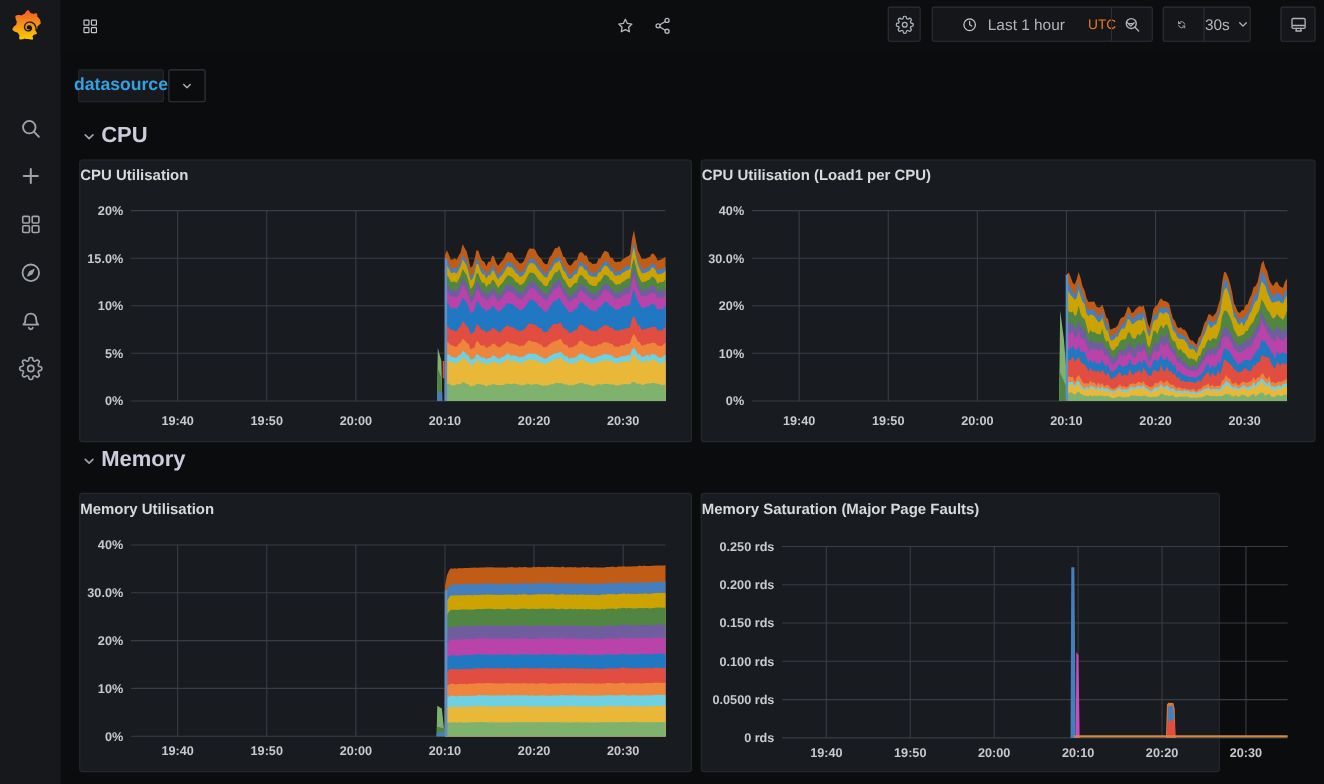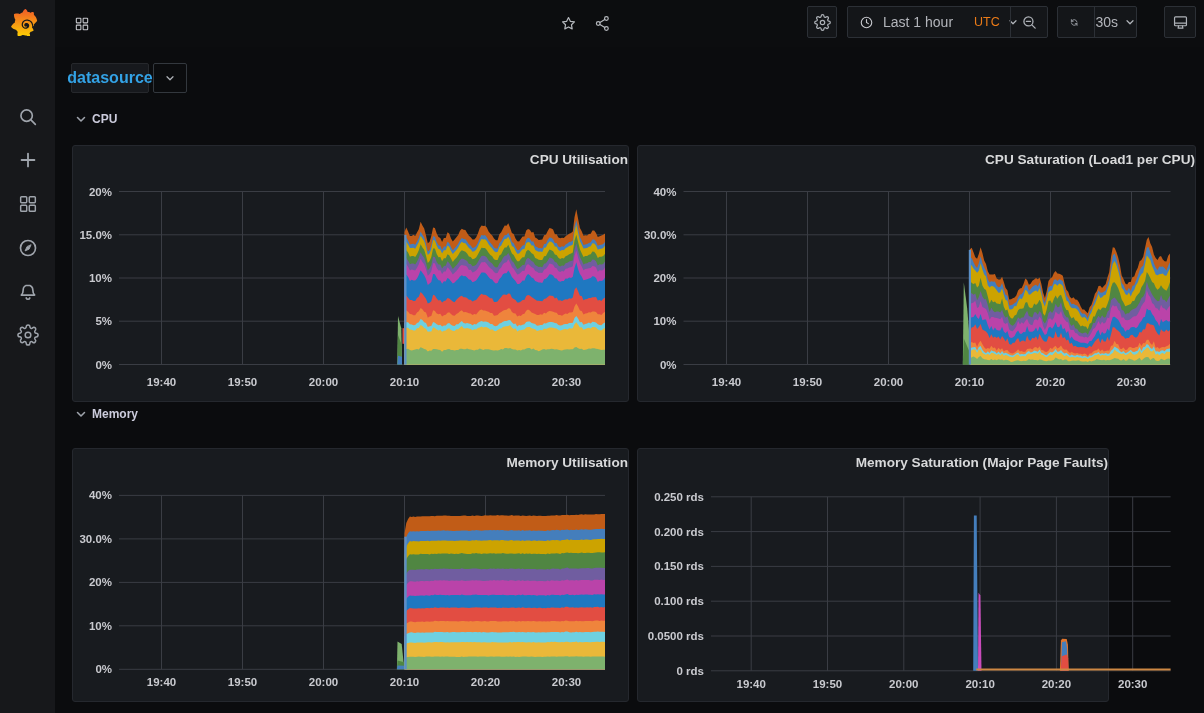--- a/index.html
+++ b/index.html
@@ -1,22 +1,22 @@
 <!DOCTYPE html>
 <html><head><meta charset="utf-8"><style>
 *{margin:0;padding:0;box-sizing:border-box}
 body{width:1204px;height:713px;background:#0b0c0e;font-family:"Liberation Sans",sans-serif;position:relative;overflow:hidden;color:#ccccdc}
 #sidebar{position:absolute;left:0;top:0;width:55px;height:713px;background:#17181b}
 .sic{position:absolute;left:0;width:55px;display:flex;justify-content:center}
 #nav{position:absolute;left:55px;top:0;width:1149px;height:47px;background:#0c0d0f}
 .crumb{position:absolute;top:0;height:47px;display:flex;align-items:center;font-size:16px;font-weight:700;letter-spacing:0.2px;color:#d5d6db}
 .tbtn{position:absolute;top:6px;height:32px;border:1px solid #2c3036;border-radius:2px;background:#141619;display:flex;align-items:center;justify-content:center}
 .panel{position:absolute;background:#181b1f;border:1px solid #25282e;border-radius:3px}
-.ptitle{position:absolute;top:6px;left:0;right:0;text-align:right;font-size:13.6px;font-weight:700;color:#d8d9da}
-.sechead{position:absolute;display:flex;align-items:center;font-size:12px;font-weight:700;color:#ccccdc}
+.ptitle{position:absolute;top:6px;left:0;right:0;text-align:left;font-size:13.6px;font-weight:700;color:#d8d9da}
+.sechead{position:absolute;display:flex;align-items:center;font-size:20px;font-weight:700;color:#ccccdc}
 svg{display:block}
 </style></head>
 <body>
 <div id="sidebar">
   <div style="position:absolute;left:11px;top:9px">
       <svg width="27" height="27" viewBox="0 0 64 64">
 <defs>
           <linearGradient id="lg" x1="0" y1="1" x2="0" y2="0">
 <stop offset="0" stop-color="#FCCF03"></stop>
             <stop offset="1" stop-color="#F05A28"></stop>
@@ -85,21 +85,21 @@
         <path d="M8.4 10.6l6.8-4.2M8.4 13.4l6.8 4.2"></path>
       </svg>
     </div>
 </div>
 <div class="tbtn" style="left:807px;width:30px">
     <svg width="17" height="17" viewBox="0 0 24 24" fill="none" stroke="#aeb2b8" stroke-width="1.7" stroke-linecap="round" stroke-linejoin="round">
       <circle cx="12" cy="12" r="3.1"></circle>
       <path d="M19.4 15a1.7 1.7 0 00.34 1.87l.06.06a2 2 0 11-2.83 2.83l-.06-.06a1.7 1.7 0 00-1.87-.34 1.7 1.7 0 00-1 1.55V21a2 2 0 11-4 0v-.09a1.7 1.7 0 00-1-1.55 1.7 1.7 0 00-1.87.34l-.06.06a2 2 0 11-2.83-2.83l.06-.06a1.7 1.7 0 00.34-1.87 1.7 1.7 0 00-1.55-1H3a2 2 0 110-4h.09a1.7 1.7 0 001.55-1 1.7 1.7 0 00-.34-1.87l-.06-.06a2 2 0 112.83-2.83l.06.06a1.7 1.7 0 001.87.34h.09a1.7 1.7 0 001-1.55V3a2 2 0 114 0v.09a1.7 1.7 0 001 1.55 1.7 1.7 0 001.87-.34l.06-.06a2 2 0 112.83 2.83l-.06.06a1.7 1.7 0 00-.34 1.87v.09a1.7 1.7 0 001.55 1H21a2 2 0 110 4h-.09a1.7 1.7 0 00-1.55 1z"></path>
     </svg>
   </div>
-<div class="tbtn" style="left:847px;width:201px;justify-content:flex-start;padding-left:11px">
+<div class="tbtn" style="left:847px;width:201px;justify-content:flex-start;padding-left:26px">
   <svg width="15" height="15" viewBox="0 0 24 24" fill="none" stroke="#c7c8cd" stroke-width="1.8" stroke-linecap="round" stroke-linejoin="round">
       <circle cx="12" cy="12" r="8.4"></circle>
       <path d="M12 7.2V12l3 1.8"></path>
     </svg>
     <span style="font-size:14px;font-weight:500;color:#b3b5bb;margin-left:9px">Last 1 hour</span>
   <span style="font-size:12.5px;font-weight:400;color:#eb7b18;margin-left:21px">UTC</span>
   <span style="margin-left:7px;display:flex">
       <svg width="12" height="12" viewBox="0 0 24 24" fill="none" stroke="#b2b5bb" stroke-width="2.4" stroke-linecap="round" stroke-linejoin="round">
         <path d="M6 9.5l6 6 6-6"></path>
       </svg>
@@ -182,21 +182,21 @@
       <polygon points="331.5,218.5 331.5,151.2 333.3,149.4 335.1,151.7 336.9,153.9 338.7,153.9 340.4,155.1 342.2,154.9 344,152.1 345.8,150.7 347.6,145.9 349.4,147.8 351.2,150.2 353,152.7 354.8,157.6 356.6,156.8 358.3,155.3 360.1,148.8 361.9,149.6 363.7,152.5 365.5,154.5 367.3,154.1 369.1,156.5 370.9,155 372.7,154.6 374.5,152 376.2,152.6 378,154 379.8,155.5 381.6,156.2 383.4,153.7 385.2,152.1 387,150.5 388.8,149.7 390.6,151.3 392.4,151.2 394.1,152 395.9,153.8 397.7,153.7 399.5,155.5 401.3,154.4 403.1,154.1 404.9,151.7 406.7,149.4 408.5,147.8 410.3,148.7 412,148.7 413.8,149.6 415.6,151 417.4,152.3 419.2,152.3 421,156 422.8,155.9 424.6,155.6 426.4,152.9 428.2,151 429.9,148.8 431.7,148.4 433.5,149.1 435.3,147.5 437.1,147.7 438.9,151.8 440.7,152.9 442.5,153.9 444.3,156.5 446.1,156.4 447.8,155.4 449.6,154 451.4,154 453.2,149.9 455,148.9 456.8,149.6 458.6,151.1 460.4,152.2 462.2,153.5 464,154.7 465.7,154.7 467.5,154.9 469.3,155.3 471.1,153.1 472.9,152.4 474.7,151.1 476.5,149.5 478.3,149.8 480.1,149.9 481.9,152.5 483.6,151.6 485.4,154.5 487.2,154.2 489,154.9 490.8,154 492.6,153.3 494.4,153.5 496.2,152.2 498,152.7 499.8,151.6 501.5,143.8 503.3,141.2 505.1,145.2 506.9,149.8 508.7,150.1 510.5,154.2 512.3,153.3 514.1,153 515.9,152.1 517.7,152.1 519.4,151.3 521.2,151.2 523,151.1 524.8,154.4 526.6,154.1 528.4,155.1 530.2,152.7 532,151.6 532,218.5" fill="#E24D42"></polygon>
       <polygon points="331.5,218.5 331.5,166 333.3,164.5 335.1,165.8 336.9,167.9 338.7,168.2 340.4,169.2 342.2,169.3 344,166.6 345.8,165.3 347.6,162 349.4,163.3 351.2,165.7 353,166.5 354.8,171.7 356.6,170.6 358.3,170 360.1,164.3 361.9,165 363.7,167.6 365.5,168.3 367.3,167.7 369.1,170.5 370.9,169.2 372.7,168.7 374.5,166.7 376.2,166.3 378,168.1 379.8,169.5 381.6,169.7 383.4,168 385.2,167 387,165.2 388.8,164.3 390.6,166.2 392.4,166 394.1,166.6 395.9,167.2 397.7,167.6 399.5,169.1 401.3,168 403.1,168.4 404.9,166.2 406.7,164.2 408.5,163.4 410.3,164.6 412,164.6 413.8,165.2 415.6,165.7 417.4,167.1 419.2,167.1 421,169.7 422.8,169.6 424.6,168.9 426.4,167 428.2,165.9 429.9,164.8 431.7,163.9 433.5,163.8 435.3,162.3 437.1,162.4 438.9,166 440.7,167.3 442.5,167.5 444.3,170.6 446.1,169.5 447.8,169.9 449.6,168.2 451.4,167.8 453.2,164.7 455,163.6 456.8,164.6 458.6,166.4 460.4,167.2 462.2,167.9 464,169.1 465.7,168.9 467.5,168.2 469.3,168.8 471.1,166.8 472.9,167.4 474.7,165.7 476.5,165.1 478.3,165.2 480.1,165.7 481.9,166.5 483.6,166.7 485.4,168.9 487.2,168.9 489,169.7 490.8,168.4 492.6,167.6 494.4,168 496.2,166.6 498,166.4 499.8,166.1 501.5,160.4 503.3,157.4 505.1,160.6 506.9,164.6 508.7,165.1 510.5,168.6 512.3,167.4 514.1,167.3 515.9,166.2 517.7,166.6 519.4,165.6 521.2,165.5 523,166.1 524.8,168.3 526.6,168.3 528.4,169 530.2,167 532,165.7 532,218.5" fill="#EF843C"></polygon>
       <polygon points="331.5,218.5 331.5,176.8 333.3,176.2 335.1,176.2 336.9,178.2 338.7,178.5 340.4,179.2 342.2,179.1 344,177 345.8,176.2 347.6,172.9 349.4,174.1 351.2,176.2 353,177.1 354.8,180.9 356.6,180.3 358.3,180 360.1,175.9 361.9,176.7 363.7,178.2 365.5,179.3 367.3,178.8 369.1,180.5 370.9,179.4 372.7,179.5 374.5,177.4 376.2,176.9 378,178.8 379.8,179.8 381.6,180 383.4,178.3 385.2,178.2 387,176.4 388.8,174.9 390.6,177.1 392.4,177.4 394.1,177 395.9,177.6 397.7,177.9 399.5,179.3 401.3,178 403.1,178.4 404.9,176.8 406.7,175.8 408.5,175.1 410.3,175.8 412,175.4 413.8,175.8 415.6,176.6 417.4,178.1 419.2,178 421,179.8 422.8,180.2 424.6,179.4 426.4,177.5 428.2,177 429.9,175.8 431.7,175.1 433.5,175 435.3,174.3 437.1,174.1 438.9,176.2 440.7,178.1 442.5,177.4 444.3,180.5 446.1,179 447.8,179.5 449.6,178.7 451.4,178.2 453.2,176.1 455,175.4 456.8,175.6 458.6,177 460.4,177.4 462.2,178.1 464,179.8 465.7,179.5 467.5,178.9 469.3,179.1 471.1,177.3 472.9,177.6 474.7,176.6 476.5,175.9 478.3,176 480.1,176.2 481.9,176.9 483.6,177.2 485.4,179.1 487.2,179.4 489,179.2 490.8,178.3 492.6,177.9 494.4,178.1 496.2,177.1 498,177 499.8,176.7 501.5,172 503.3,170 505.1,172.6 506.9,176.2 508.7,175.9 510.5,178.7 512.3,178.1 514.1,177.4 515.9,176.6 517.7,177.6 519.4,175.7 521.2,176.1 523,176.6 524.8,178.3 526.6,179 528.4,179.3 530.2,177.6 532,176.5 532,218.5" fill="#6ED0E0"></polygon>
       <polygon points="331.5,218.5 331.5,182.2 333.3,181.7 335.1,181.7 336.9,183.4 338.7,183.7 340.4,184.4 342.2,184.6 344,182.2 345.8,181.9 347.6,179 349.4,180.1 351.2,181.9 353,182.8 354.8,185.8 356.6,185.4 358.3,185.4 360.1,181.2 361.9,182 363.7,183.6 365.5,184.5 367.3,183.7 369.1,185.7 370.9,184.7 372.7,184.5 374.5,182.8 376.2,182.3 378,183.9 379.8,184.8 381.6,185.1 383.4,183.2 385.2,183.3 387,181.4 388.8,180.1 390.6,182.2 392.4,182.5 394.1,182 395.9,182.5 397.7,183.1 399.5,184.2 401.3,183.3 403.1,183.6 404.9,181.9 406.7,181.4 408.5,180.4 410.3,181.5 412,181.1 413.8,181.2 415.6,182.2 417.4,183.7 419.2,183.3 421,184.7 422.8,185.2 424.6,184.1 426.4,182.8 428.2,182.6 429.9,181.1 431.7,180.4 433.5,180.3 435.3,180 437.1,179.1 438.9,181.4 440.7,183.1 442.5,182.3 444.3,185.4 446.1,184.2 447.8,184.3 449.6,183.7 451.4,183.4 453.2,181.6 455,180.9 456.8,180.9 458.6,182.2 460.4,182.8 462.2,183.2 464,184.9 465.7,184.6 467.5,184 469.3,184.3 471.1,182.6 472.9,182.9 474.7,182.2 476.5,181.4 478.3,181.6 480.1,181.8 481.9,182.3 483.6,182.4 485.4,184 487.2,184.4 489,184.1 490.8,183.3 492.6,183.1 494.4,183.4 496.2,182.2 498,182.4 499.8,182.3 501.5,178.3 503.3,176.2 505.1,178.8 506.9,181.4 508.7,181.3 510.5,183.7 512.3,183.1 514.1,182.3 515.9,181.7 517.7,182.5 519.4,180.9 521.2,181 523,181.6 524.8,183.5 526.6,184.2 528.4,184.6 530.2,182.8 532,181.9 532,218.5" fill="#EAB839"></polygon>
       <polygon points="331.5,218.5 331.5,203 333.3,203.1 335.1,202.7 336.9,204 338.7,204.6 340.4,204.1 342.2,203.5 344,203.1 345.8,203.6 347.6,201.3 349.4,202 351.2,202.9 353,203.6 354.8,205.6 356.6,204.4 358.3,204.8 360.1,203 361.9,203.1 363.7,203.3 365.5,203.7 367.3,203.9 369.1,205.7 370.9,204 372.7,204 374.5,203.3 376.2,203 378,203.9 379.8,204.1 381.6,204.5 383.4,204 385.2,204 387,202.7 388.8,202.8 390.6,203.2 392.4,203.3 394.1,202.5 395.9,203.2 397.7,203.4 399.5,204.1 401.3,204.5 403.1,203.7 404.9,203.7 406.7,202.5 408.5,203.3 410.3,204 412,203.3 413.8,203.3 415.6,203.2 417.4,203.8 419.2,204.3 421,204.6 422.8,204.2 424.6,204.5 426.4,203.9 428.2,203.1 429.9,203.5 431.7,202.1 433.5,202.1 435.3,202.5 437.1,202.1 438.9,203 440.7,203.6 442.5,203.5 444.3,204.5 446.1,204.1 447.8,204.5 449.6,203.6 451.4,203.4 453.2,202.5 455,202.1 456.8,202.1 458.6,203.5 460.4,202.6 462.2,204 464,204.2 465.7,205.2 467.5,204.4 469.3,203.5 471.1,203.1 472.9,203.8 474.7,203.3 476.5,203.2 478.3,202.8 480.1,203.1 481.9,203.6 483.6,203.3 485.4,203.7 487.2,204.3 489,204.5 490.8,203.8 492.6,203.5 494.4,203.2 496.2,203.4 498,203.3 499.8,203.3 501.5,201.4 503.3,201 505.1,202.3 506.9,203 508.7,202.7 510.5,204.1 512.3,203.8 514.1,203.2 515.9,202.5 517.7,202.8 519.4,202.2 521.2,202.2 523,202.7 524.8,202.9 526.6,203.4 528.4,203.9 530.2,203.7 532,203.7 532,218.5" fill="#7EB26D"></polygon>
       <rect x="329.5" y="182.2" width="1.6" height="15.6" fill="#E24D42"></rect>
       <rect x="331.3" y="88.8" width="2.2" height="129.8" fill="#5B8FC6"></rect>
     </svg>
   </div>
 <div class="panel" style="left:637px;top:145px;width:559px;height:257px">
-    <div class="ptitle">CPU Saturation (Load1 per CPU)</div>
+    <div class="ptitle">CPU Utilisation (Load1 per CPU)</div>
     <svg width="559" height="257" viewBox="0 0 559 257" style="position:absolute;left:0;top:0">
       <path d="M45.5 218.5H532.5M45.5 175.2H532.5M45.5 132H532.5M45.5 88.8H532.5M45.5 45.5H532.5M88.5 45.5V218.5M169.5 45.5V218.5M250.5 45.5V218.5M331.5 45.5V218.5M412.5 45.5V218.5M493.5 45.5V218.5" stroke="#3a3d44" stroke-width="1" fill="none"></path>
       <g font-family="Liberation Sans, sans-serif" font-size="11.5" font-weight="700" fill="#c9cacf">
         <text x="38.5" y="222.5" text-anchor="end">0%</text>
         <text x="38.5" y="179.2" text-anchor="end">10%</text>
         <text x="38.5" y="136" text-anchor="end">20%</text>
         <text x="38.5" y="92.8" text-anchor="end">30.0%</text>
         <text x="38.5" y="49.5" text-anchor="end">40%</text>
         <text x="88.5" y="240" text-anchor="middle">19:40</text>
         <text x="169.5" y="240" text-anchor="middle">19:50</text>

